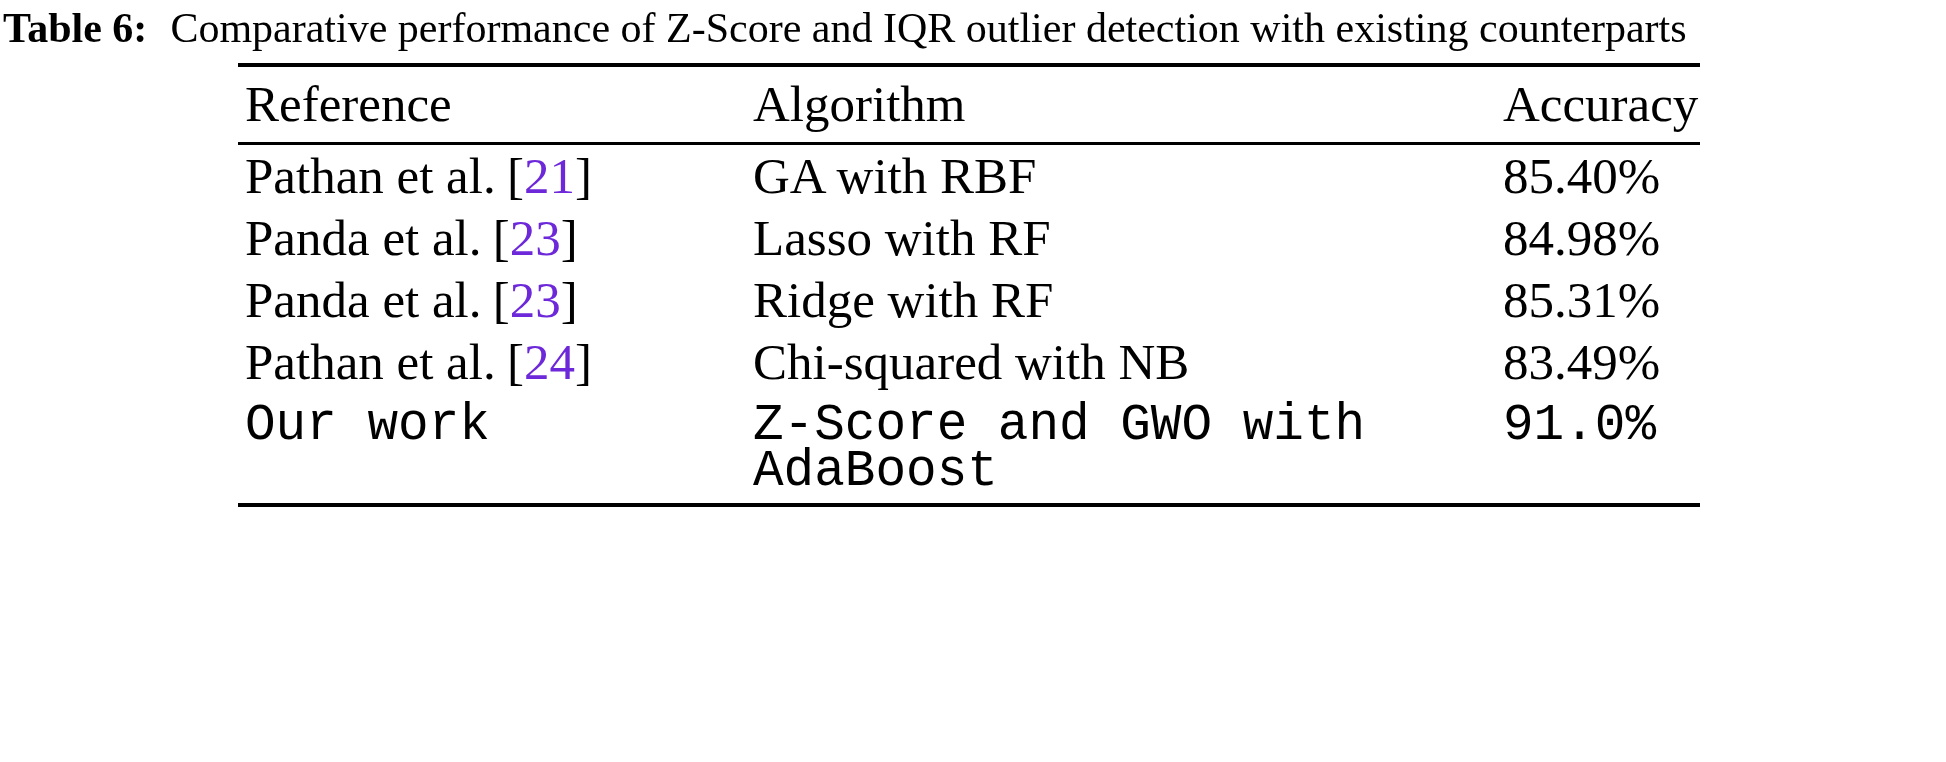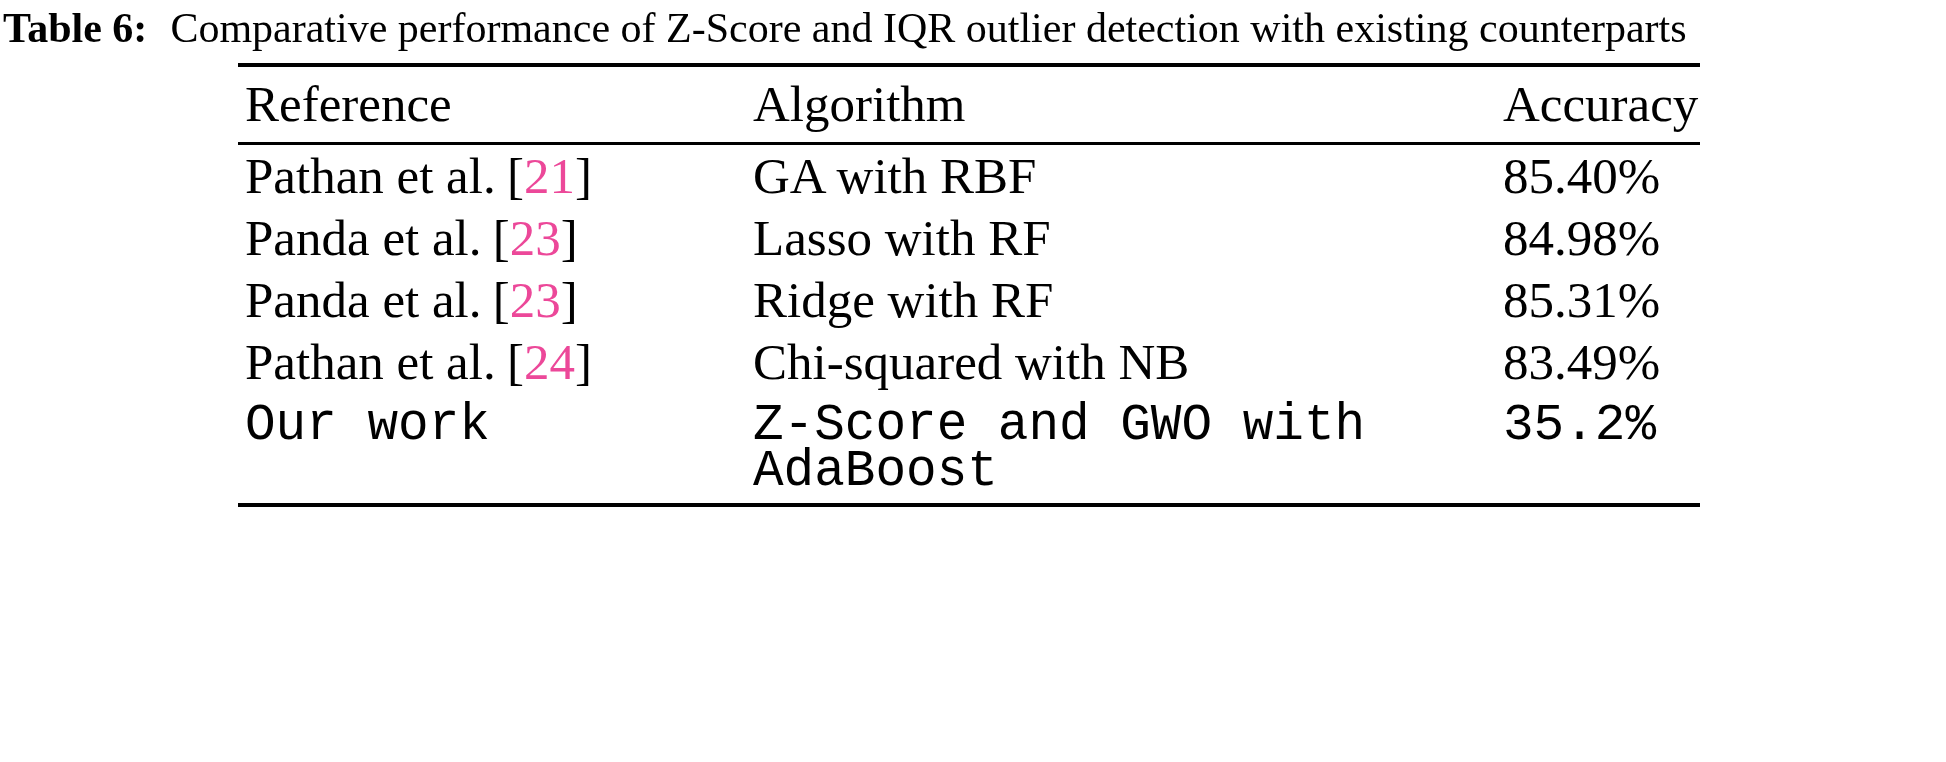--- a/index.html
+++ b/index.html
@@ -47,21 +47,21 @@
   thead th:last-child, tbody td:last-child { padding-left: 3px; }
   tbody td {
     vertical-align: top;
     padding-top: 8px;
     padding-bottom: 8px;
     line-height: 46px;
   }
   tr.two-line td { padding-top: 10px; padding-bottom: 8px; font-family: Liberation Mono, monospace; }
   .cite { margin-left: 0.22em; }
   a.citenum {
-    color: #ec4899;
+    color: #6d28d9;
     text-decoration: none;
     cursor: pointer;
   }
   .algo-line { display: block; }
 </style>
 </head>
 <body>
 
 <div class="page">
 
@@ -111,19 +111,19 @@
 
 
 
 
       <tr class="two-line">
         <td><span>Our work</span></td>
         <td>
           <span class="algo-line">Z-Score and GWO with</span>
           <span class="algo-line">AdaBoost</span>
         </td>
-        <td>35.2%</td>
+        <td>91.0%</td>
       </tr>
 
     </tbody>
   </table>
 
 </div>
 
 </body></html>

